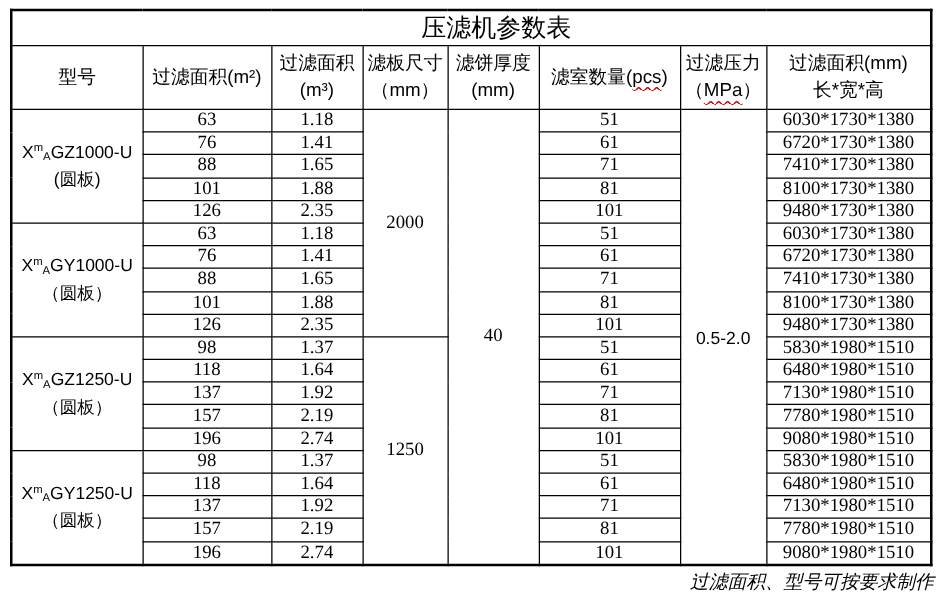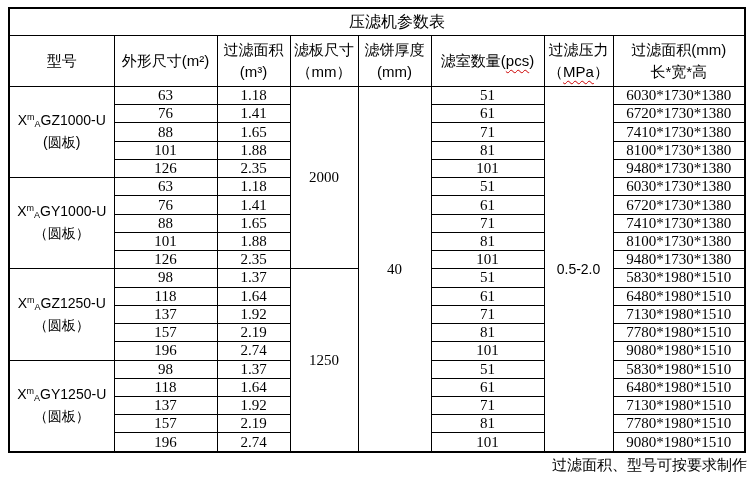--- a/index.html
+++ b/index.html
@@ -10,40 +10,40 @@
   }
   table.param {
     position:absolute; left:8px; top:7px; width:736px; height:446px;
     border-collapse:collapse; table-layout:fixed;
     border:2px solid #000;
   }
   table.param td {
     border:1px solid #000; text-align:center; vertical-align:middle;
     padding:0; overflow:hidden; white-space:nowrap;
   }
-  tr.title-row td { height:26px; font-size:16px; padding-left:40px; }
+  tr.title-row td { height:26px; font-size:20px; padding-left:40px; }
   tr.header-row td { height:50px; font-size:15px; line-height:1.5; }
   td.num {
     font-family:"Liberation Serif","DejaVu Serif",serif;
     font-size:15px;
   }
   td.sansnum { font-size:14px; }
   td.model-cell { font-size:14px; line-height:1.55;margin-left:44px; }
   .sup { font-size:9px; vertical-align:5px; }
   .sub { font-size:9px; vertical-align:-2px; }
   .wavy {
     text-decoration-line:underline;
     text-decoration-style:wavy;
     text-decoration-color:#cc0000;
     text-decoration-thickness:1px;
     text-underline-offset:3px;
   }
   .footer-note {
     position:absolute; right:4px; top:456px;
-    font-size:15px; color:#000;
+    font-size:15px; color:#000;font-style:italic;
   }
 </style>
 </head>
 <body>
 
 <table class="param">
   <colgroup>
     <col style="width:105px">
       <col style="width:103px">
       <col style="width:73px">
@@ -54,21 +54,21 @@
       <col style="width:132px">
   </colgroup>
 
   <tbody>
       <tr class="title-row">
     <td colspan="8">压滤机参数表</td>
   </tr>
 
   <tr class="header-row">
     <td>型号</td>
-    <td>外形尺寸(m²)</td>
+    <td>过滤面积(m²)</td>
     <td>
       <div>过滤面积</div>
       <div>(m³)</div>
     </td>
     <td>
       <div>滤板尺寸</div>
       <div>（mm）</div>
     </td>
     <td>
       <div>滤饼厚度</div>

